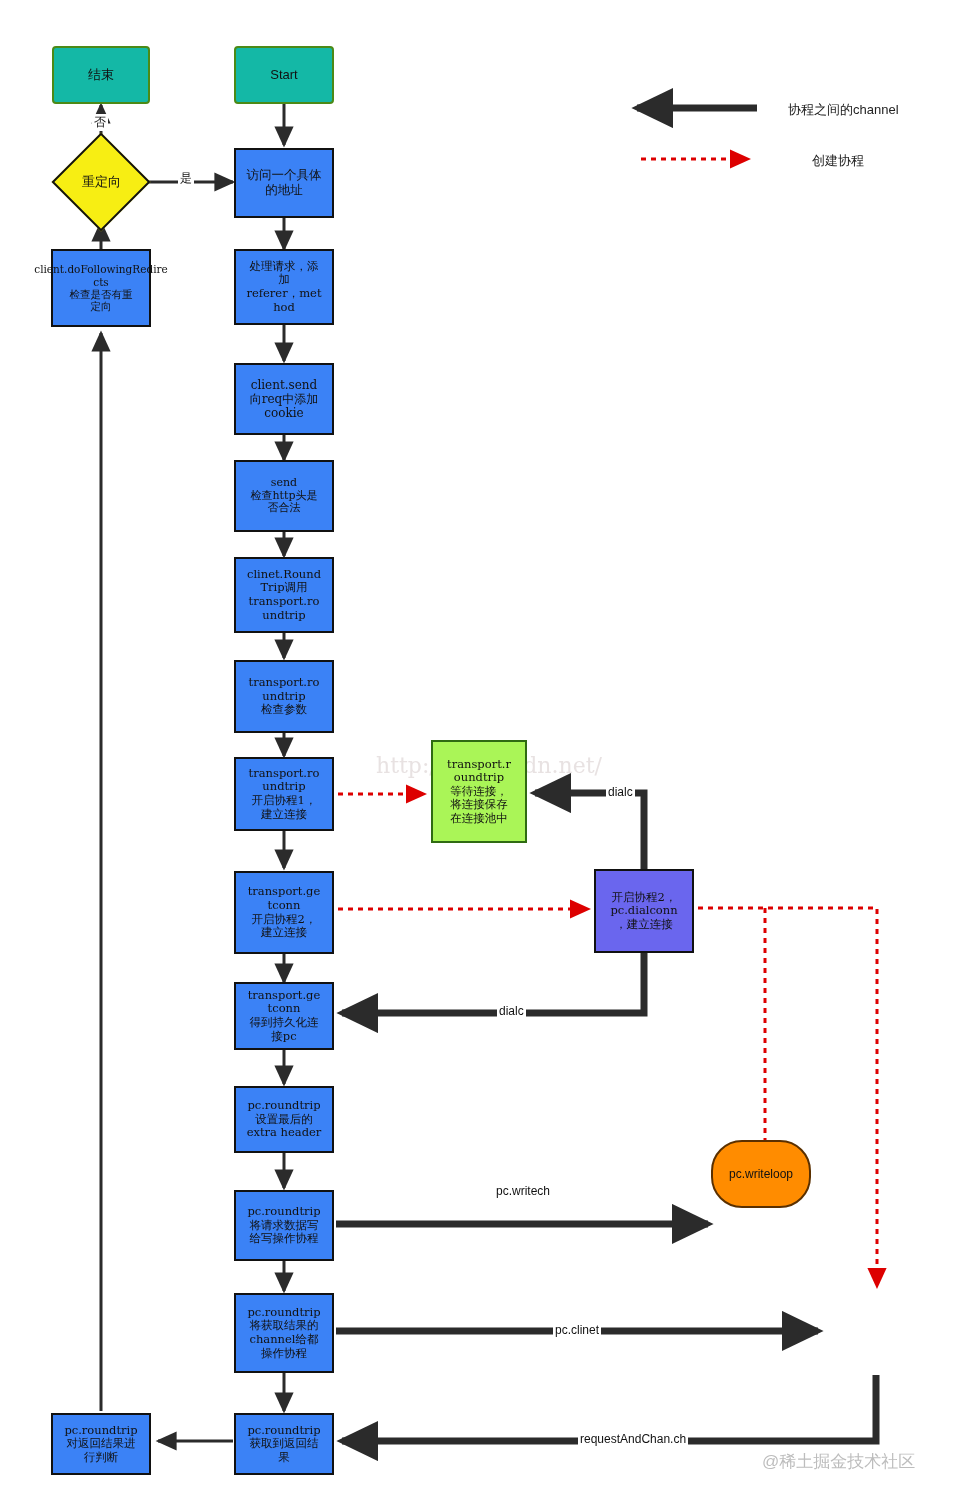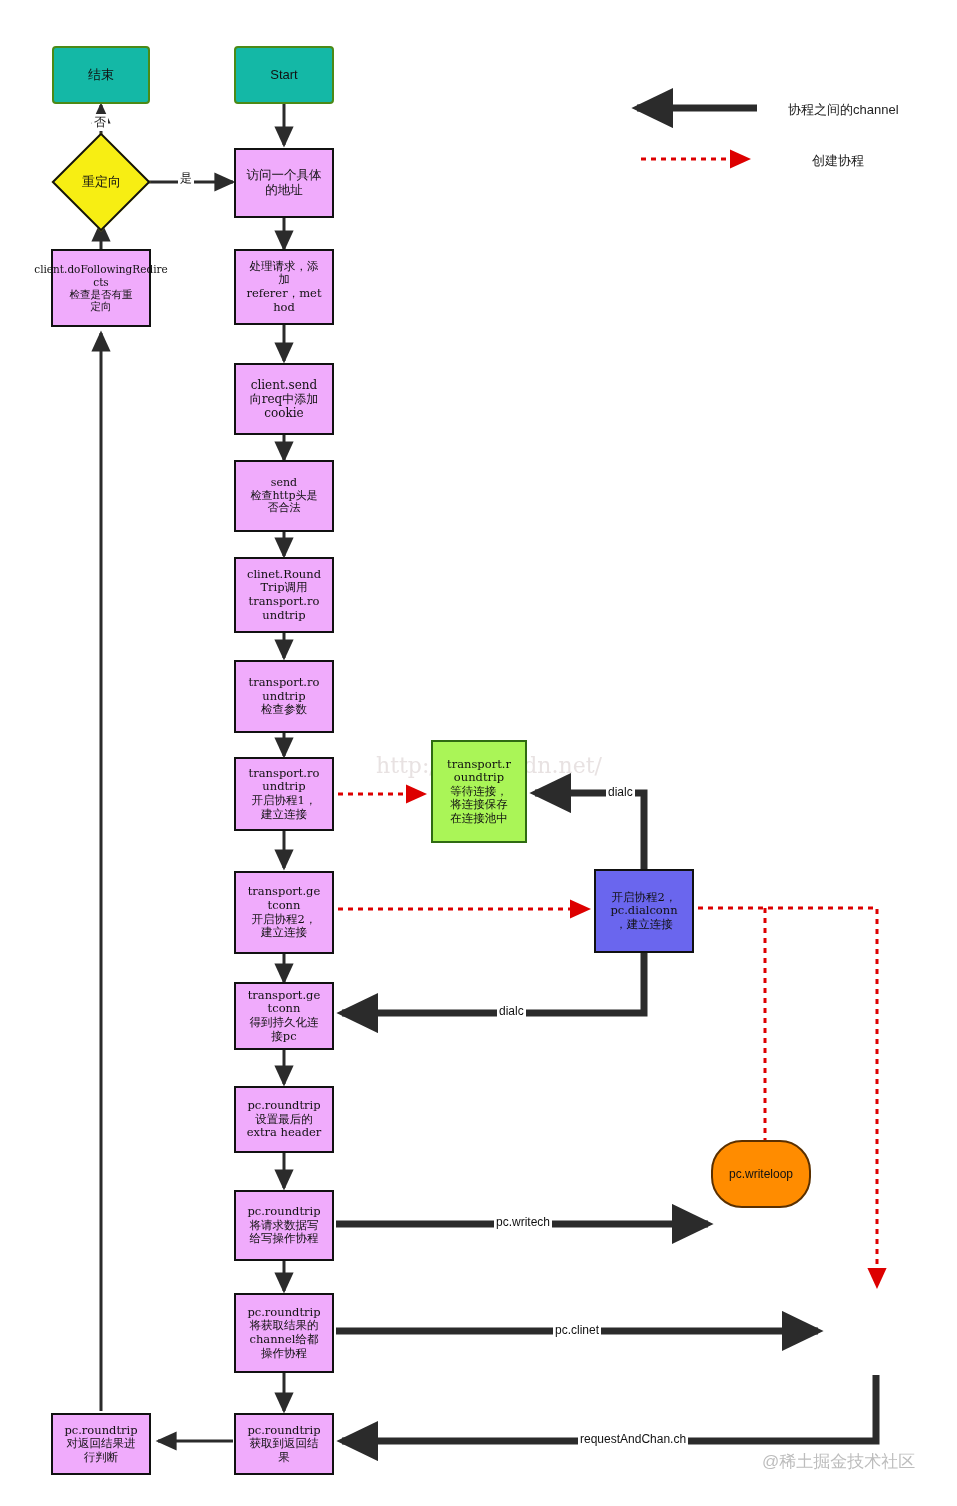--- a/index.html
+++ b/index.html
@@ -7,21 +7,21 @@
   #canvas{position:relative;width:957px;height:1506px;background:#fff;overflow:hidden;}
   svg#wires{position:absolute;left:0;top:0;width:957px;height:1506px;pointer-events:none;}
 
   .node{position:absolute;box-sizing:border-box;display:flex;align-items:center;
         justify-content:center;text-align:center;color:#111;line-height:1.18;
         white-space:pre-line;z-index:3;}
 
   .term{background:#14b8a6;border:2px solid #4c8a16;border-radius:4px;
         font-family:"Liberation Sans","DejaVu Sans",sans-serif;font-size:13px;}
 
-  .proc{background:#f0abfc;border:2px solid #111;
+  .proc{background:#3b82f6;border:2px solid #111;
         font-family:"DejaVu Serif","Liberation Serif",serif;font-size:12px;}
 
   .proc-cn{font-family:"Liberation Sans","DejaVu Sans",sans-serif;}
 
   .decision{background:#f7ee13;border:2px solid #111;
             transform:rotate(45deg);font-family:"Liberation Sans","DejaVu Sans",sans-serif;
             font-size:13px;}
   .decision > span{transform:rotate(-45deg);display:block;}
 
   .green-proc{background:#aaf557;border:2px solid #2f6b12;
@@ -200,21 +200,21 @@
 pc.dialconn
 ，建立连接</div>
 
   <div class="node orange" style="left:711px;top:1140px;width:100px;height:68px;border-radius:31px;">pc.writeloop</div>
 
 
   <div class="edge-label" style="left:92px;top:114px;">否</div>
   <div class="edge-label" style="left:178px;top:170px;">是</div>
   <div class="edge-label" style="left:606px;top:785px;">dialc</div>
   <div class="edge-label" style="left:497px;top:1004px;">dialc</div>
-  <div class="edge-label" style="left:494px;top:1215px;">pc.writech</div>
+  <div class="edge-label" style="left:494px;top:1184px;">pc.writech</div>
   <div class="edge-label" style="left:553px;top:1323px;">pc.clinet</div>
   <div class="edge-label" style="left:578px;top:1432px;">requestAndChan.ch</div>
 
   <div class="legend-text" style="left:788px;top:101px;">协程之间的channel</div>
   <div class="legend-text" style="left:812px;top:152px;">创建协程</div>
 
   <div class="watermark" style="left:762px;top:1450px;">@稀土掘金技术社区</div>
 
 </div>
 

